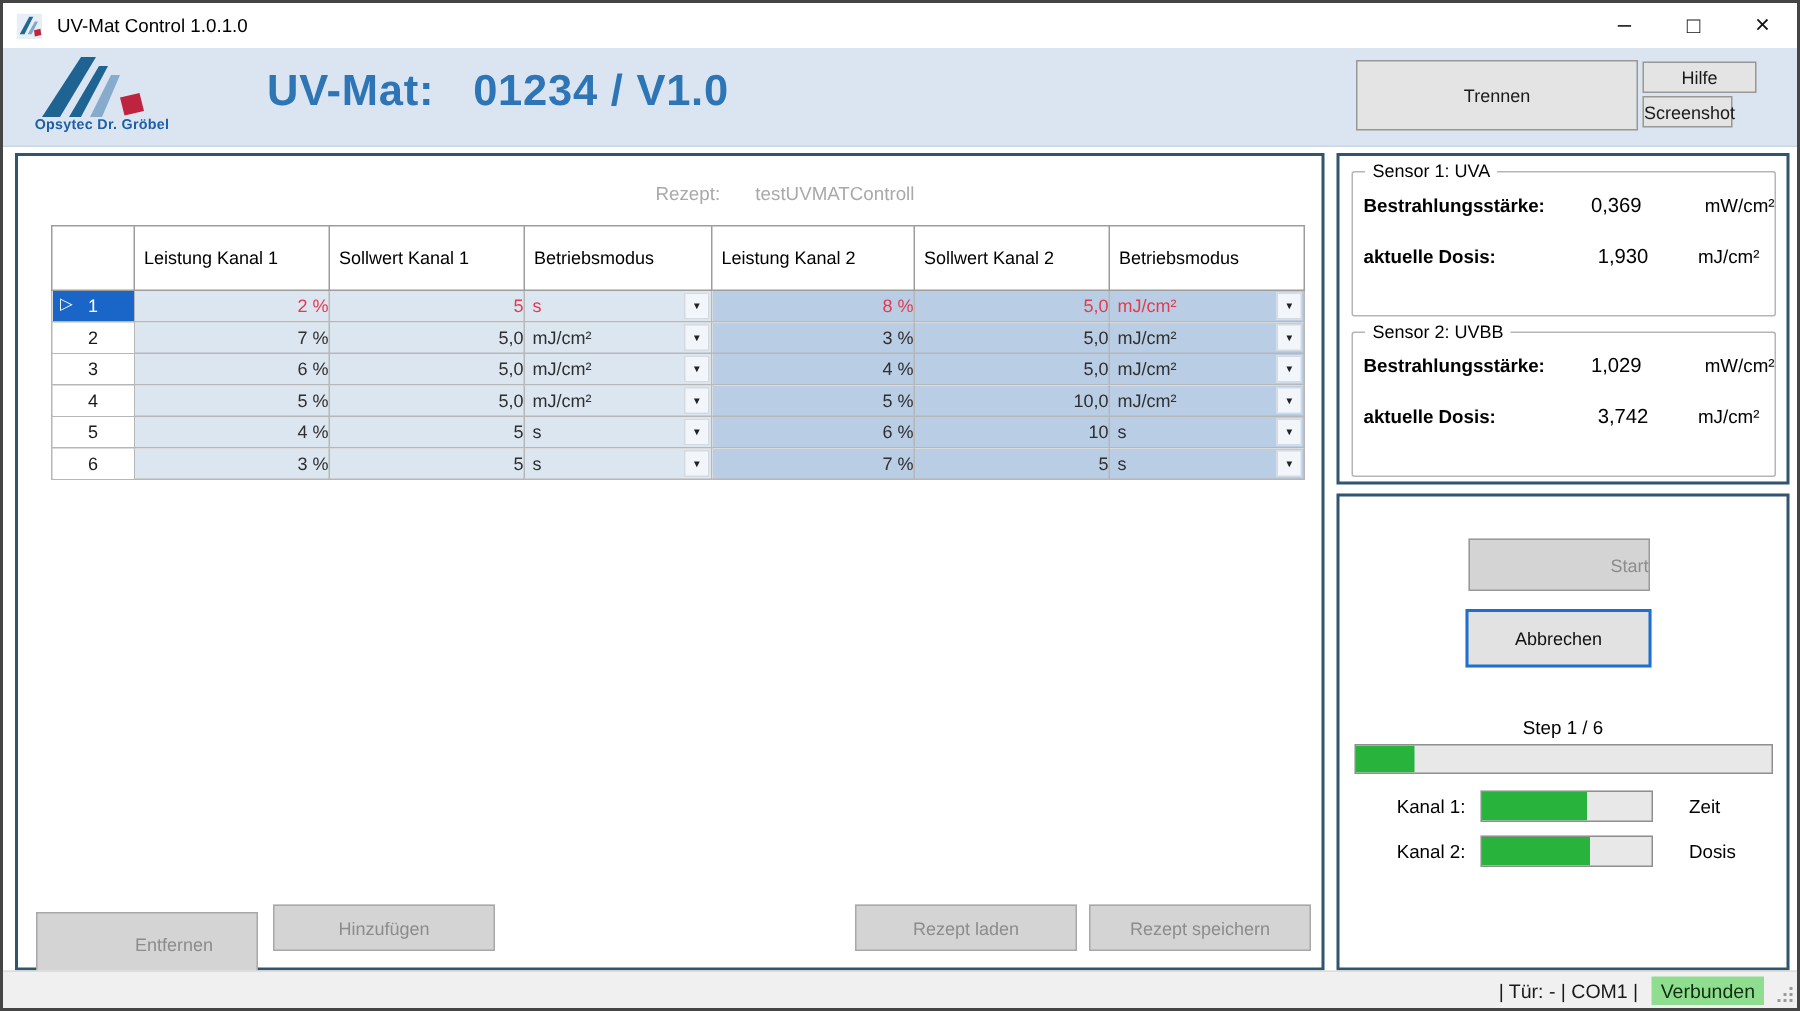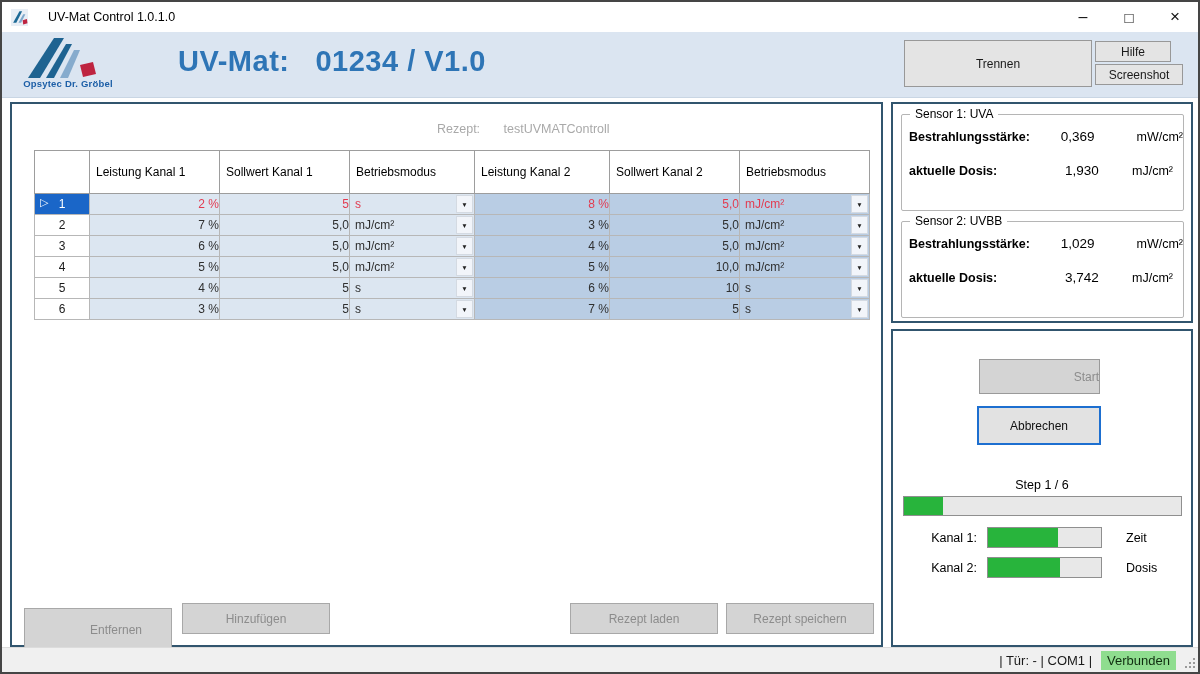--- a/index.html
+++ b/index.html
@@ -9,41 +9,41 @@
   #window {
     position:relative; width:1200px; height:674px; margin:0 auto;
     background:#ffffff; border:2px solid #454545; overflow:hidden;
     font-size:12px; color:#1a1a1a;
   }
 
   
   .titlebar { position:absolute; left:0; top:0; width:100%; height:30px;
     background:#ffffff; display:flex; align-items:center; padding-left:9px; }
   .titlebar .app-icon { width:17px; height:17px; display:inline-block; }
-  .titlebar .title-text { margin-left:20px; font-size:12.5px; color:#000; }
+  .titlebar .title-text { margin-left:10px; font-size:12.5px; color:#000; }
   .win-controls { position:absolute; right:0; top:0; height:30px; display:flex; }
   .win-btn { width:46px; height:30px; display:flex; align-items:center; justify-content:center;
     font-size:15px; color:#111; cursor:default; }
   .win-btn.min { font-size:16px; }
   .win-btn.close { font-size:17px; }
 
   
   .header { position:absolute; left:0; top:30px; width:100%; height:66px;
     background:#dbe5f1; border-bottom:1px solid #c9d6e4; }
   .logo { position:absolute; left:10px; top:2px; width:112px; text-align:center; }
   .logo svg { display:block; margin:0 auto; }
   .logo .logo-text { font-size:9.5px; font-weight:bold; color:#1d5fa7; margin-top:-2px; letter-spacing:0.2px; }
   .main-title { position:absolute; left:176px; top:13px; font-size:29px; font-weight:bold;
     color:#2e75b6; letter-spacing:0.5px; }
   .main-title .tv { margin-left:26px; }
   .hdr-btn { position:absolute; background:#e4e4e4; border:1px solid #989898;
     font-family:"Liberation Sans",sans-serif; font-size:12px; color:#1a1a1a; }
   .btn-trennen { left:902px; top:8px; width:188px; height:47px; }
   .btn-hilfe { left:1093px; top:9px; width:76px; height:21px; }
-  .btn-screenshot { left:1093px; top:32px; width:88px; height:21px; }
+  .btn-screenshot { left:1093px; top:32px; width:60px; height:21px; }
 
   
   .panel { position:absolute; background:#ffffff; border:2px solid #31556e; }
   .panel-main { left:8px; top:100px; width:873px; height:545px; }
   .panel-sensors { left:889px; top:100px; width:302px; height:221px; }
   .panel-control { left:889px; top:327px; width:302px; height:318px; }
 
   
   .recipe { position:absolute; left:425px; top:18px; color:#a9a9a9; font-size:12.5px; }
   .recipe .rname { margin-left:20px; }

